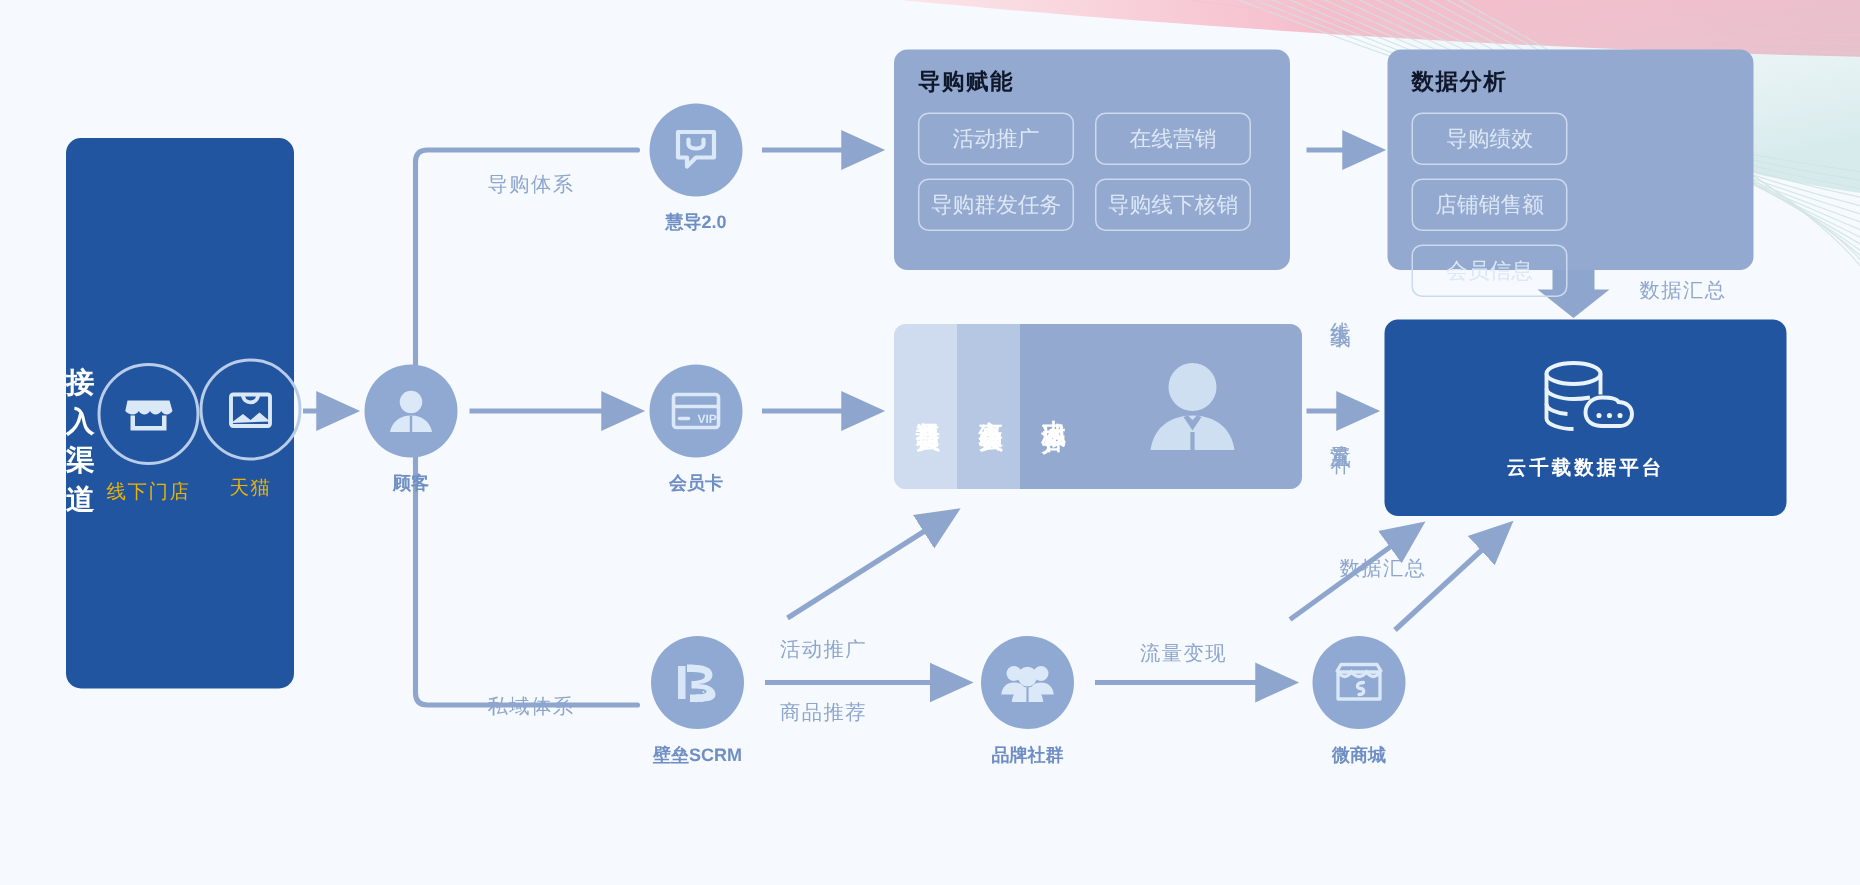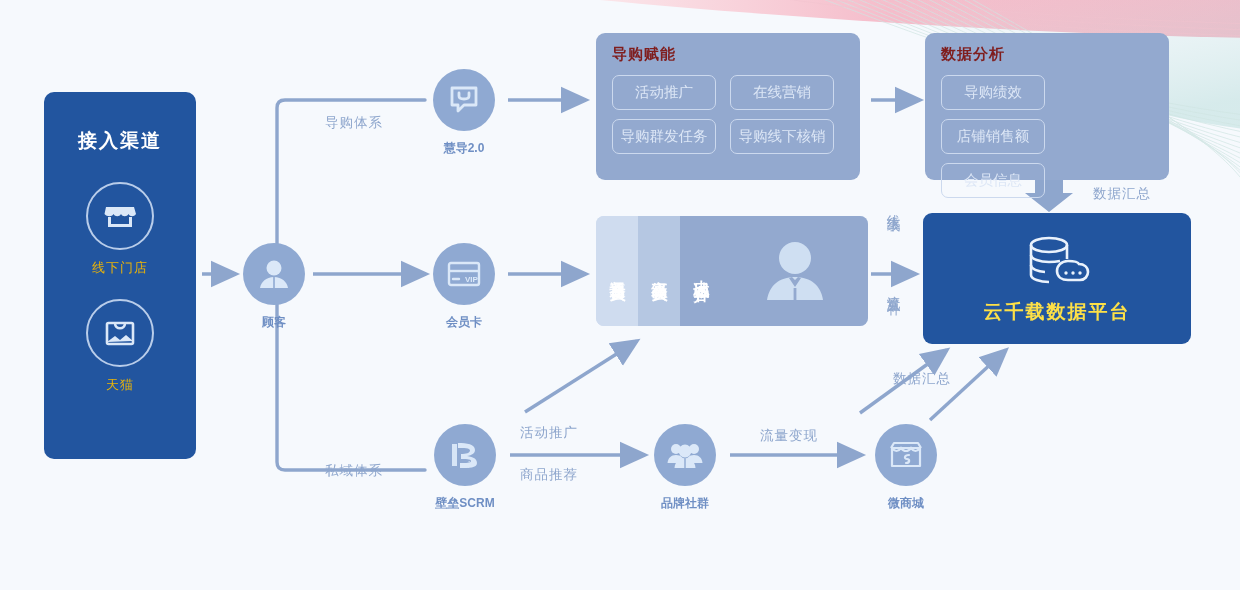--- a/index.html
+++ b/index.html
@@ -12,21 +12,21 @@
   #stage{position:absolute;inset:0;width:1240px;height:590px;}
   .abs{position:absolute;}
 
   
   #deco{position:absolute;left:560px;top:-10px;width:690px;height:250px;pointer-events:none;}
 
   
   #sidebar{
     left:44px;top:92px;width:152px;height:367px;
     background:#22559f;border-radius:10px;
-    display:flex;flex-direction:column;align-items:center;
+    display:flex;flex-direction:row;align-items:center;
   }
   #sidebar .side-title{
     color:#ffffff;font-size:19px;font-weight:bold;letter-spacing:2px;
     margin-top:36px;
   }
   .side-node{display:flex;flex-direction:column;align-items:center;}
   .side-circle{
     width:64px;height:64px;border-radius:50%;
     border:2px solid #b9cdea;display:flex;align-items:center;justify-content:center;
   }
@@ -40,21 +40,21 @@
   }
   .cnode .cap{
     margin-top:9px;color:#6f8fc4;font-size:12px;font-weight:bold;white-space:nowrap;
   }
 
   
   .panel{
     background:#93a9cf;border-radius:9px;padding:12px 16px 16px 16px;
     box-sizing:border-box;
   }
-  .panel-title{color:#7f1d1d;font-size:15px;font-weight:bold;letter-spacing:1px;}
+  .panel-title{color:#0f172a;font-size:15px;font-weight:bold;letter-spacing:1px;}
   .tagwrap{display:flex;flex-wrap:wrap;gap:9px 14px;margin-top:11px;}
   .tag{
     border:1.4px solid #ccd9ee;border-radius:7px;
     color:#dde7f6;font-size:14.5px;
     padding:7px 0;text-align:center;box-sizing:border-box;
     white-space:nowrap;
   }
 
   
   #members{
@@ -71,21 +71,21 @@
   .tier3{background:#93a9cf;}
   .tier-rest{flex:1;background:#93a9cf;display:flex;align-items:center;justify-content:center;}
 
   
   #platform{
     left:923px;top:213px;width:268px;height:131px;
     background:#22559f;border-radius:9px;
     display:flex;flex-direction:column;align-items:center;justify-content:center;
   }
   #platform .plat-label{
-    color:#fde047;font-size:19px;font-weight:bold;letter-spacing:2px;margin-top:6px;
+    color:#ffffff;font-size:13px;font-weight:bold;letter-spacing:2px;margin-top:6px;
   }
 
   
   .elabel{
     color:#8ea6cd;font-size:13.5px;white-space:nowrap;letter-spacing:1px;
   }
   .vlabel{
     color:#8ea6cd;font-size:13.5px;writing-mode:vertical-rl;letter-spacing:2px;
   }
 </style>

